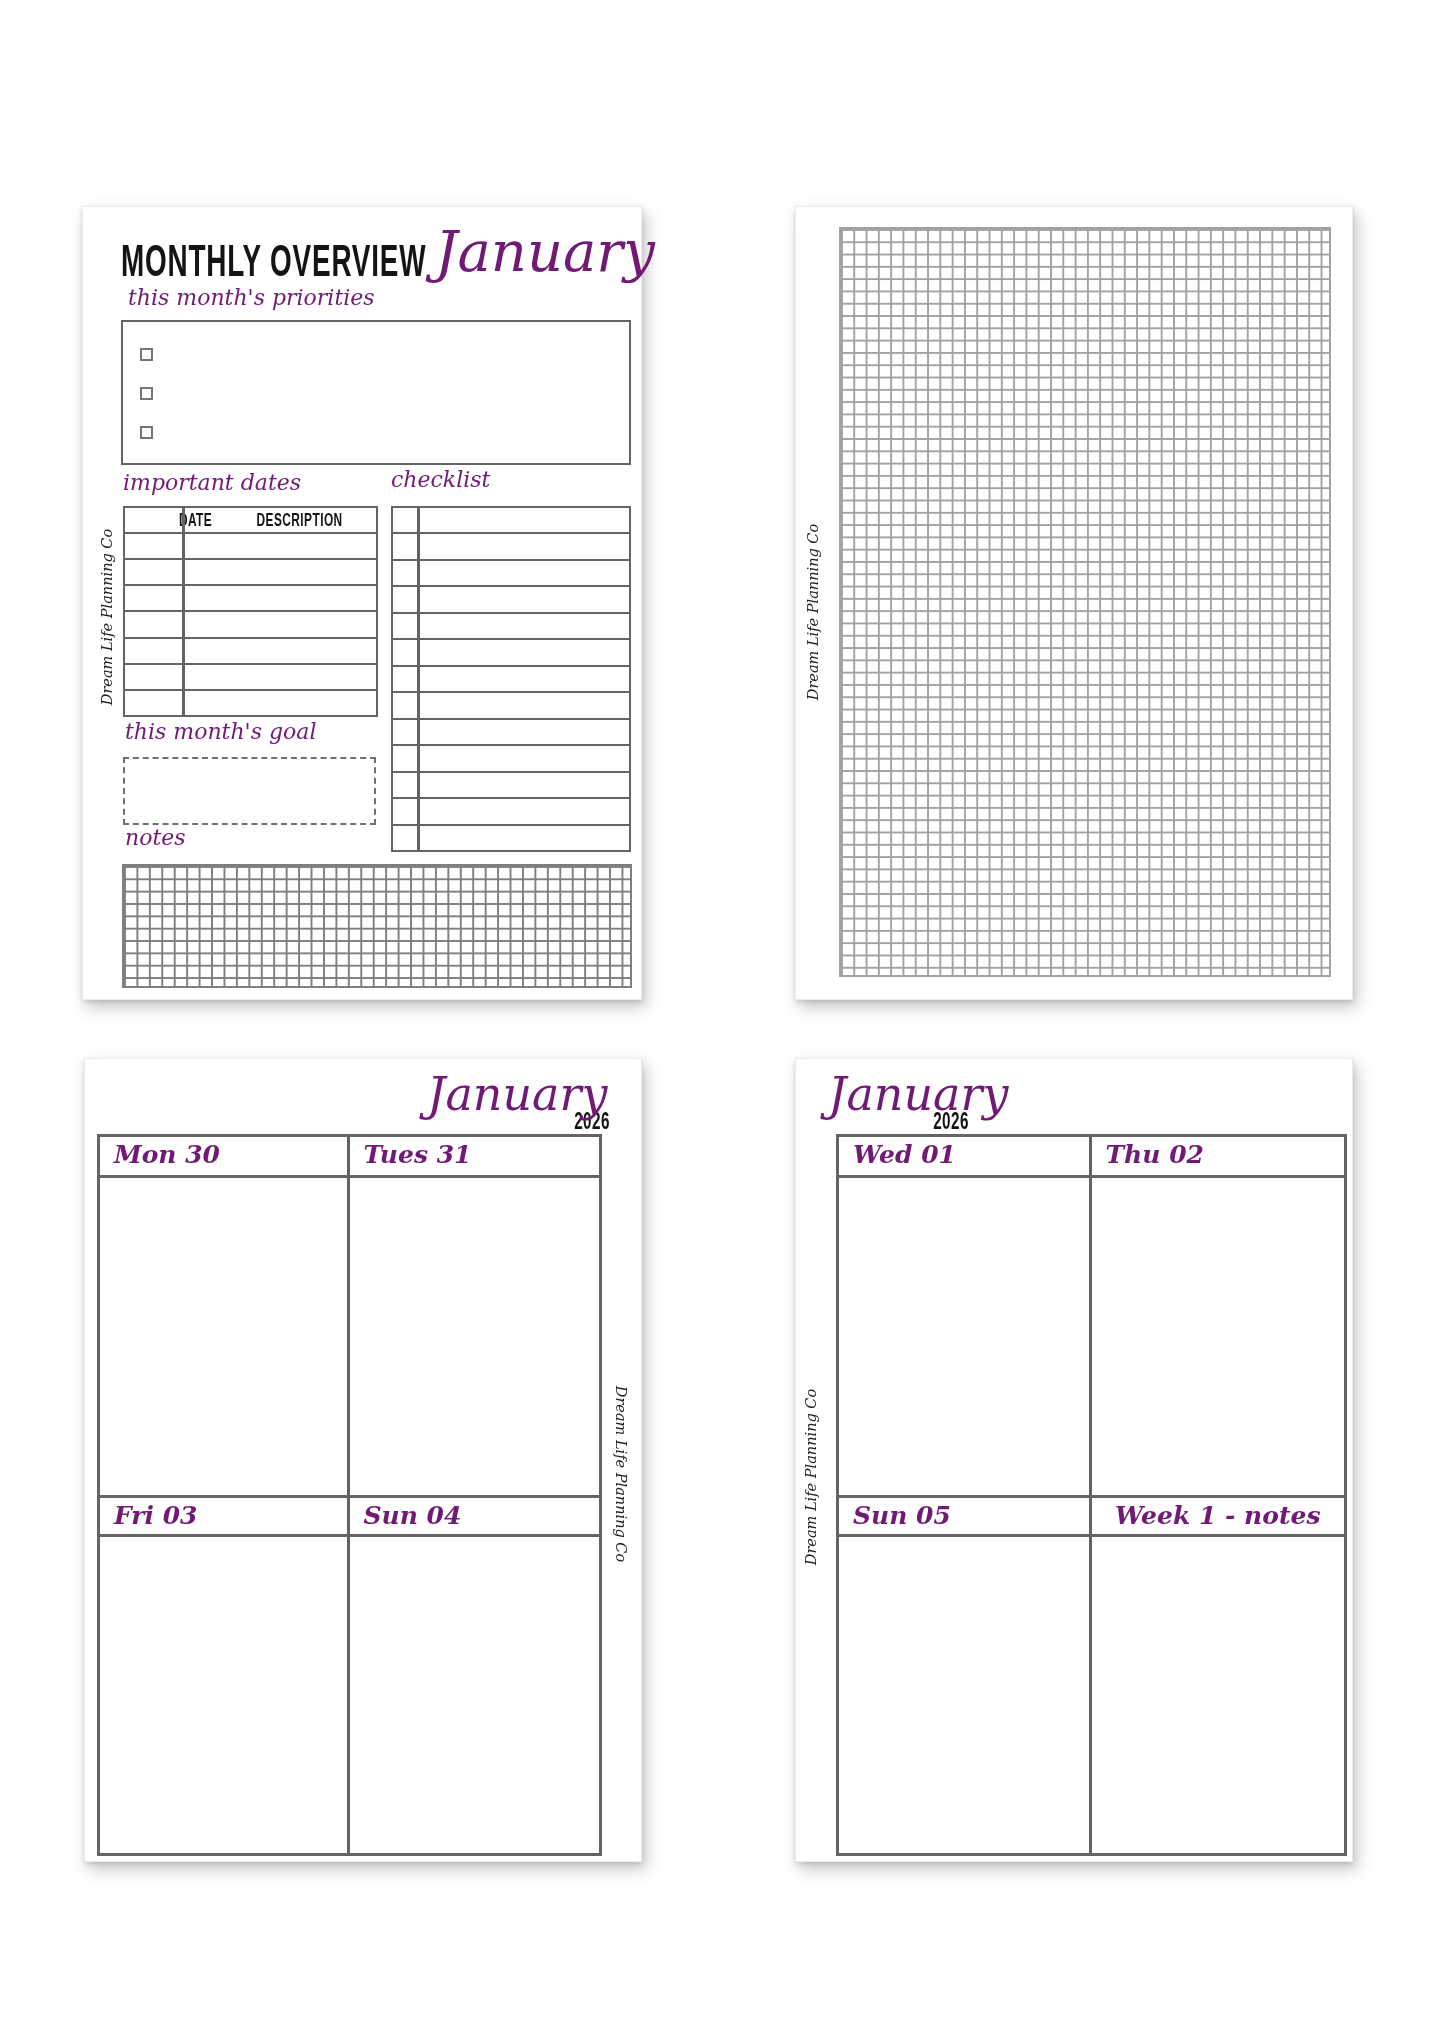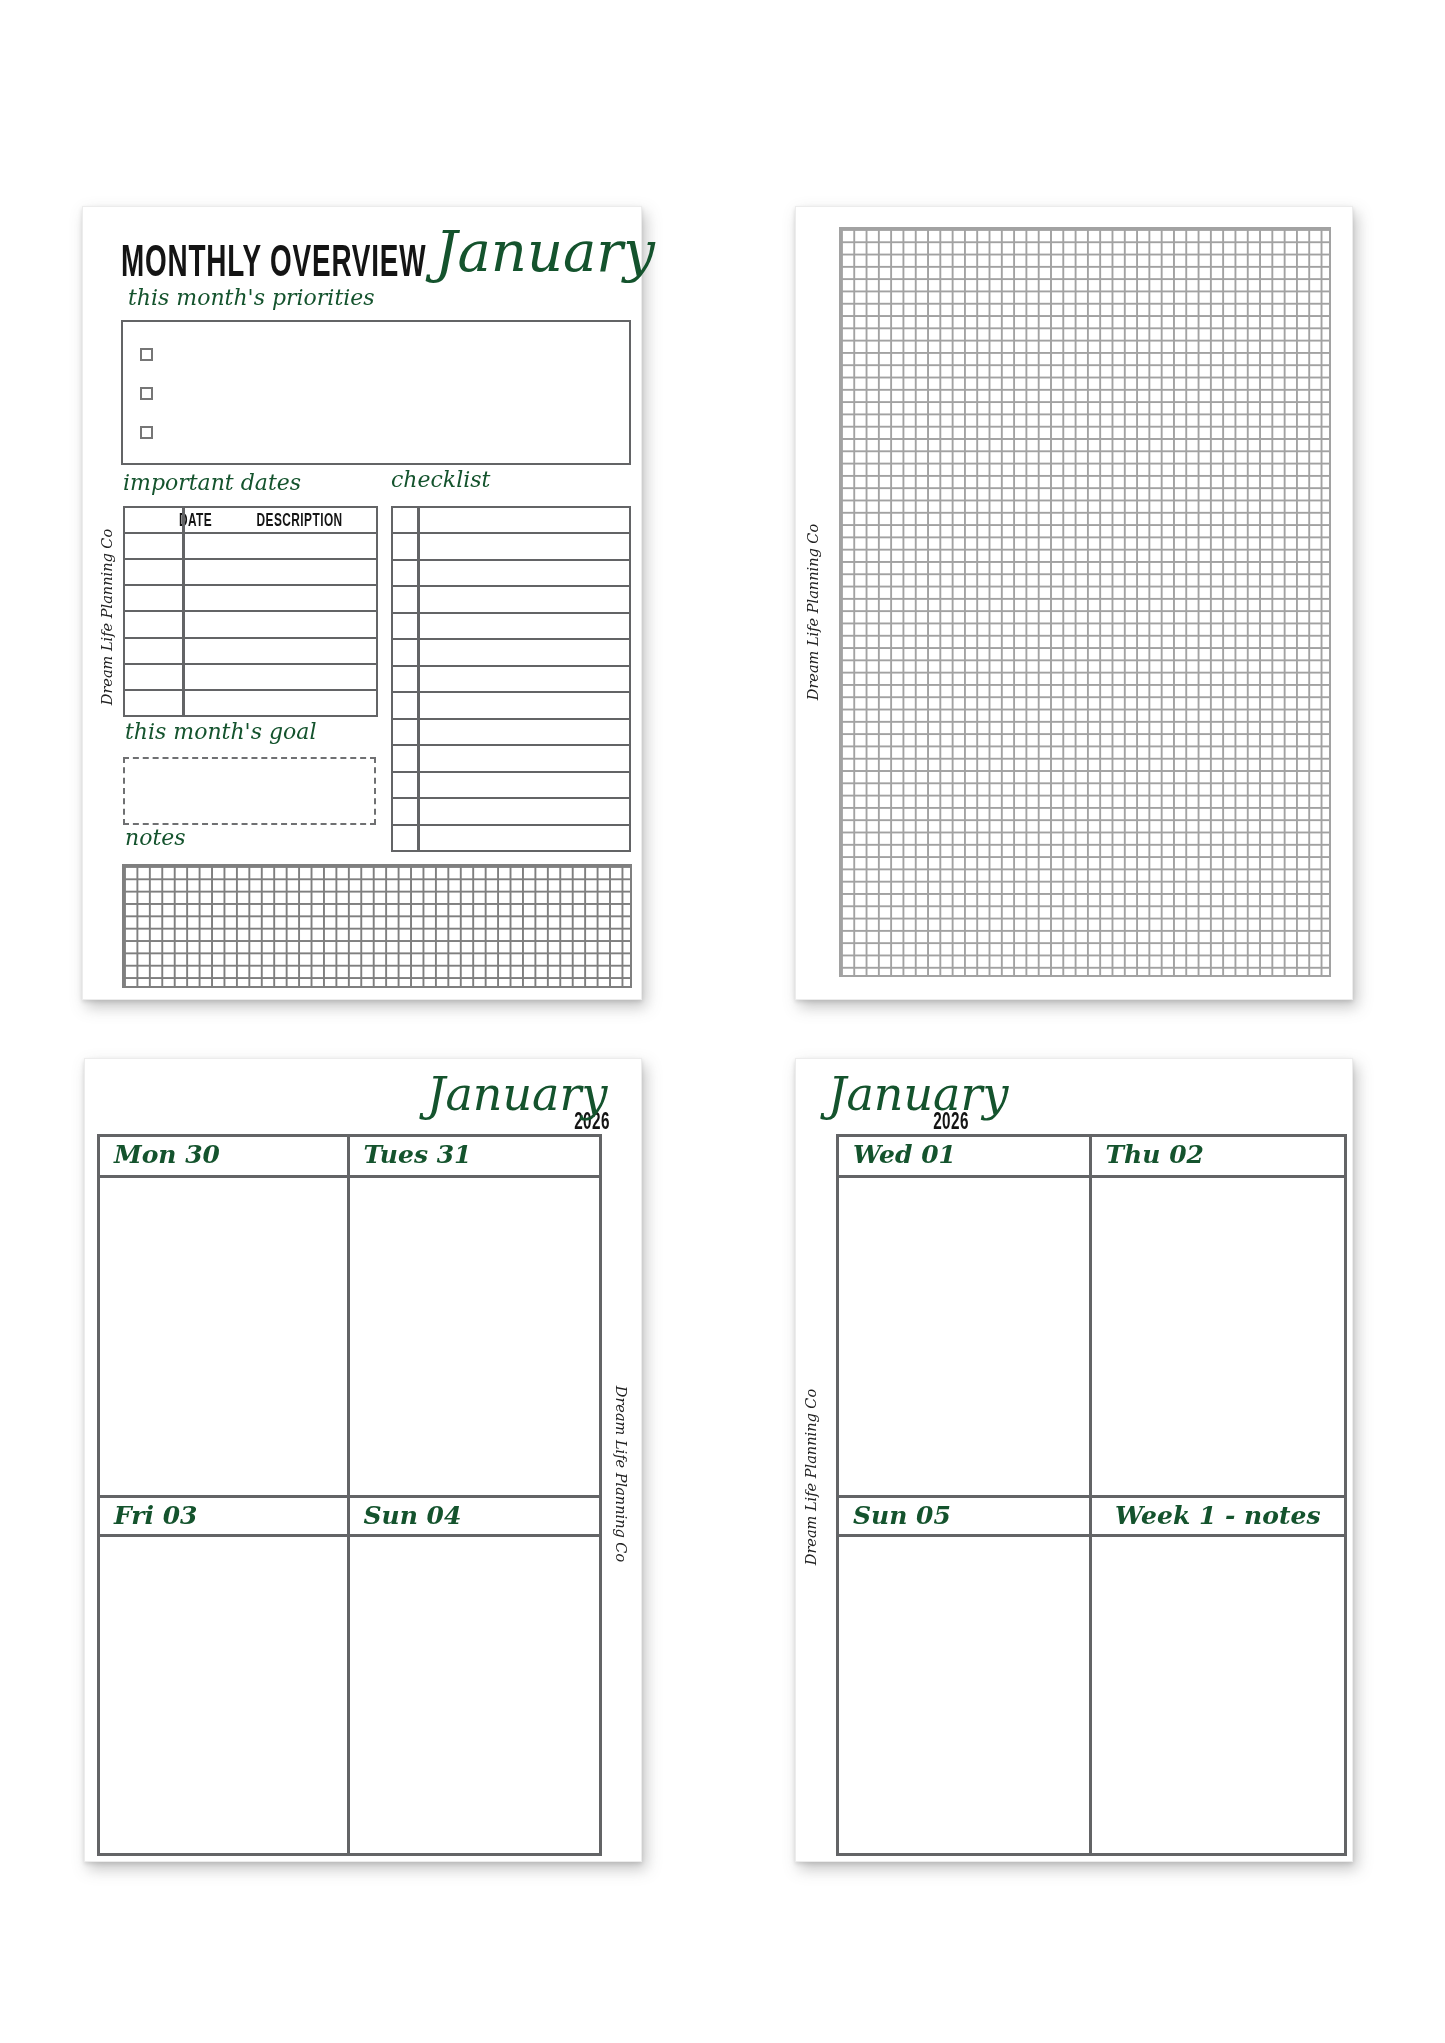--- a/index.html
+++ b/index.html
@@ -8,21 +8,21 @@
          font-family:"Liberation Sans", sans-serif; color:#141414; }
 
   .page { position:absolute; background:#fff; border:1px solid #ececec;
           box-shadow: 4px 7px 14px rgba(90,90,90,.35), 0 2px 4px rgba(0,0,0,.12); }
 
   #page-monthly { left:82px;  top:206px;  width:560px; height:794px; }
   #page-grid    { left:795px; top:206px;  width:558px; height:794px; }
   #page-week-l  { left:84px;  top:1058px; width:558px; height:804px; }
   #page-week-r  { left:795px; top:1058px; width:558px; height:804px; }
 
-  .script { font-family:"DejaVu Serif", serif; font-style:italic; color:#14532d; }
+  .script { font-family:"DejaVu Serif", serif; font-style:italic; color:#701a75; }
   .cond   { font-family:"Liberation Sans", sans-serif; font-weight:700; color:#141414;
             display:inline-block; transform:scale(.85,1.3); letter-spacing:.5px; }
 
   
   .title { position:absolute; left:38px; top:28px; font-weight:700; font-size:34px;
            letter-spacing:1px; transform:scale(.82,1.32); transform-origin:left top;
            white-space:nowrap; }
   .month-script { position:absolute; left:352px; top:12px; font-size:56px; white-space:nowrap; }
   .sec-label { position:absolute; font-size:22px; white-space:nowrap; }
   .priorities-label { left:45px;  top:78px;  }

